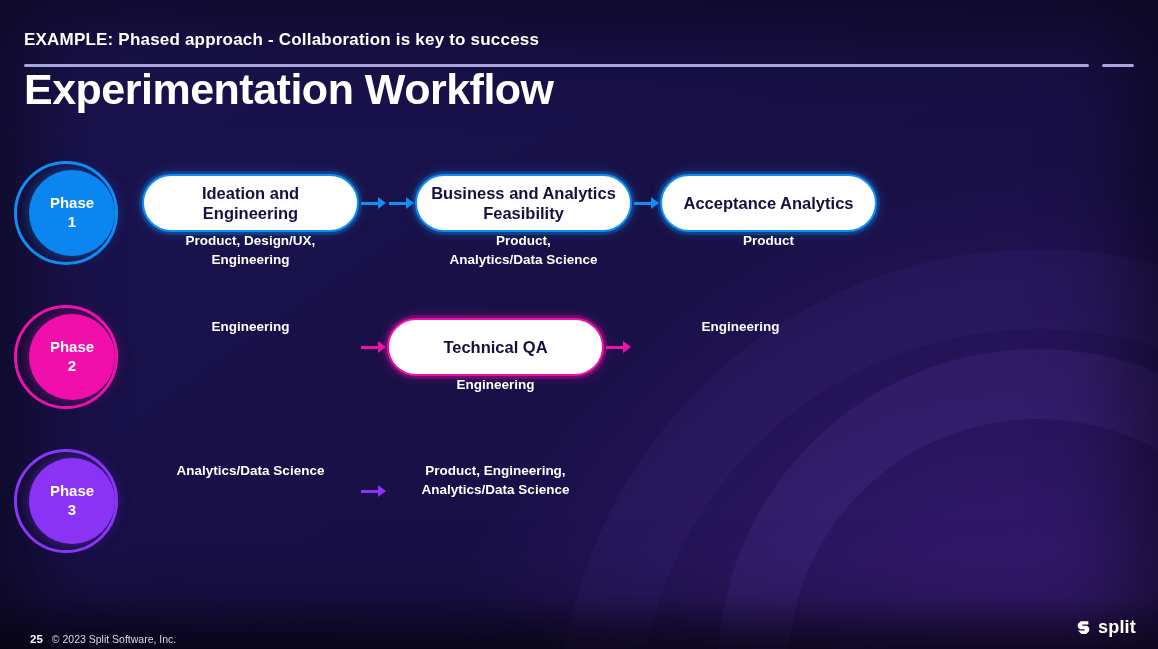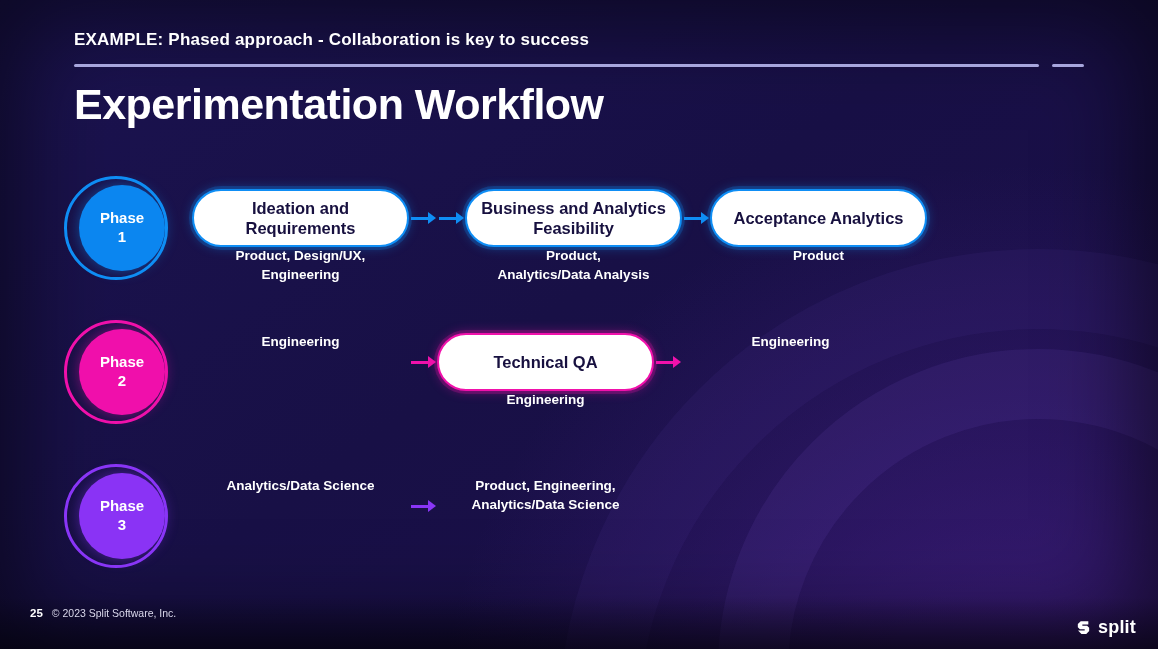--- a/index.html
+++ b/index.html
@@ -27,35 +27,34 @@
     pointer-events: none;
   }
   .arc1 { width: 640px; height: 640px; right: -200px; bottom: -340px; border: 70px solid rgba(140,95,230,0.10); }
   .arc2 { width: 960px; height: 960px; right: -360px; bottom: -560px; border: 80px solid rgba(140,95,230,0.06); }
   .bottom-fade {
     position: absolute; left: 0; right: 0; bottom: 0; height: 52px;
     background: linear-gradient(rgba(5,3,15,0), rgba(5,3,15,0.55));
     pointer-events: none;
   }
 
-  .content { position: relative; padding: 30px 74px 0; z-index: 2; }
+  .content { position: relative; padding: 30px 24px 0; z-index: 2; }
 
   .kicker {
     color: #ffffff;
     font-size: 17px;
     font-weight: 700;
     letter-spacing: 0.2px;
   }
   .divider { display: flex; align-items: center; margin-top: 14px; }
   .divider-line { flex: 1; height: 3px; background: #a7a6dd; border-radius: 2px; }
   .divider-gap { width: 13px; }
   .divider-dash { width: 32px; height: 3px; background: #a7a6dd; border-radius: 2px; }
 
   .title {
-    margin-top: 15px;
     color: #ffffff;
     font-size: 43px;
     font-weight: 800;
     letter-spacing: -0.5px;
     line-height: 1.05;
   }
 
   .rows { margin-top: 62px; }
 
   .phase-row {
@@ -135,21 +134,21 @@
   .arrow-line { flex: 1; height: 3px; margin-left: 2px; }
   .arrow-head { width: 0; height: 0; border-top: 6px solid transparent; border-bottom: 6px solid transparent; margin-right: 1px; }
   .arrow.c1 .arrow-line { background: #0f8ef5; }
   .arrow.c1 .arrow-head { border-left: 8px solid #0f8ef5; }
   .arrow.c2 .arrow-line { background: #f011ab; }
   .arrow.c2 .arrow-head { border-left: 8px solid #f011ab; }
   .arrow.c3 .arrow-line { background: #8a36f7; }
   .arrow.c3 .arrow-head { border-left: 8px solid #8a36f7; }
 
   .footer-left {
-    position: absolute; left: 30px; bottom: 30px;
+    position: absolute; left: 30px; bottom: 4px;
     display: flex; align-items: baseline; gap: 9px;
     z-index: 3;
   }
   .page-number { color: #ffffff; font-size: 11.5px; font-weight: 700; }
   .copyright { color: #d9d7ea; font-size: 10.5px; font-weight: 400; }
 
   .brand {
     position: absolute; right: 22px; bottom: 11px;
     display: flex; align-items: center; gap: 6px;
     z-index: 3;
@@ -181,40 +180,40 @@
         <div class="badge c1">
           <div class="badge-inner">
             <span>Phase</span>
             <span>1</span>
           </div>
         </div>
         <div class="steps">
           <div class="step">
             <div class="pill c1">
                 <span>Ideation and
-Requirements</span>
+Engineering</span>
               </div>
             <div class="owners">Product, Design/UX,
 Engineering</div>
           </div>
           <div class="arrow c1">
               <span class="arrow-line"></span>
               <span class="arrow-head"></span>
             </div>
           <div class="arrow c1">
               <span class="arrow-line"></span>
               <span class="arrow-head"></span>
             </div>
           <div class="step">
             <div class="pill c1">
                 <span>Business and Analytics
 Feasibility</span>
               </div>
             <div class="owners">Product,
-Analytics/Data Analysis</div>
+Analytics/Data Science</div>
           </div>
           <div class="arrow c1">
               <span class="arrow-line"></span>
               <span class="arrow-head"></span>
             </div>
           <div class="step">
             <div class="pill c1">
                 <span>Acceptance Analytics</span>
               </div>
             <div class="owners">Product</div>

